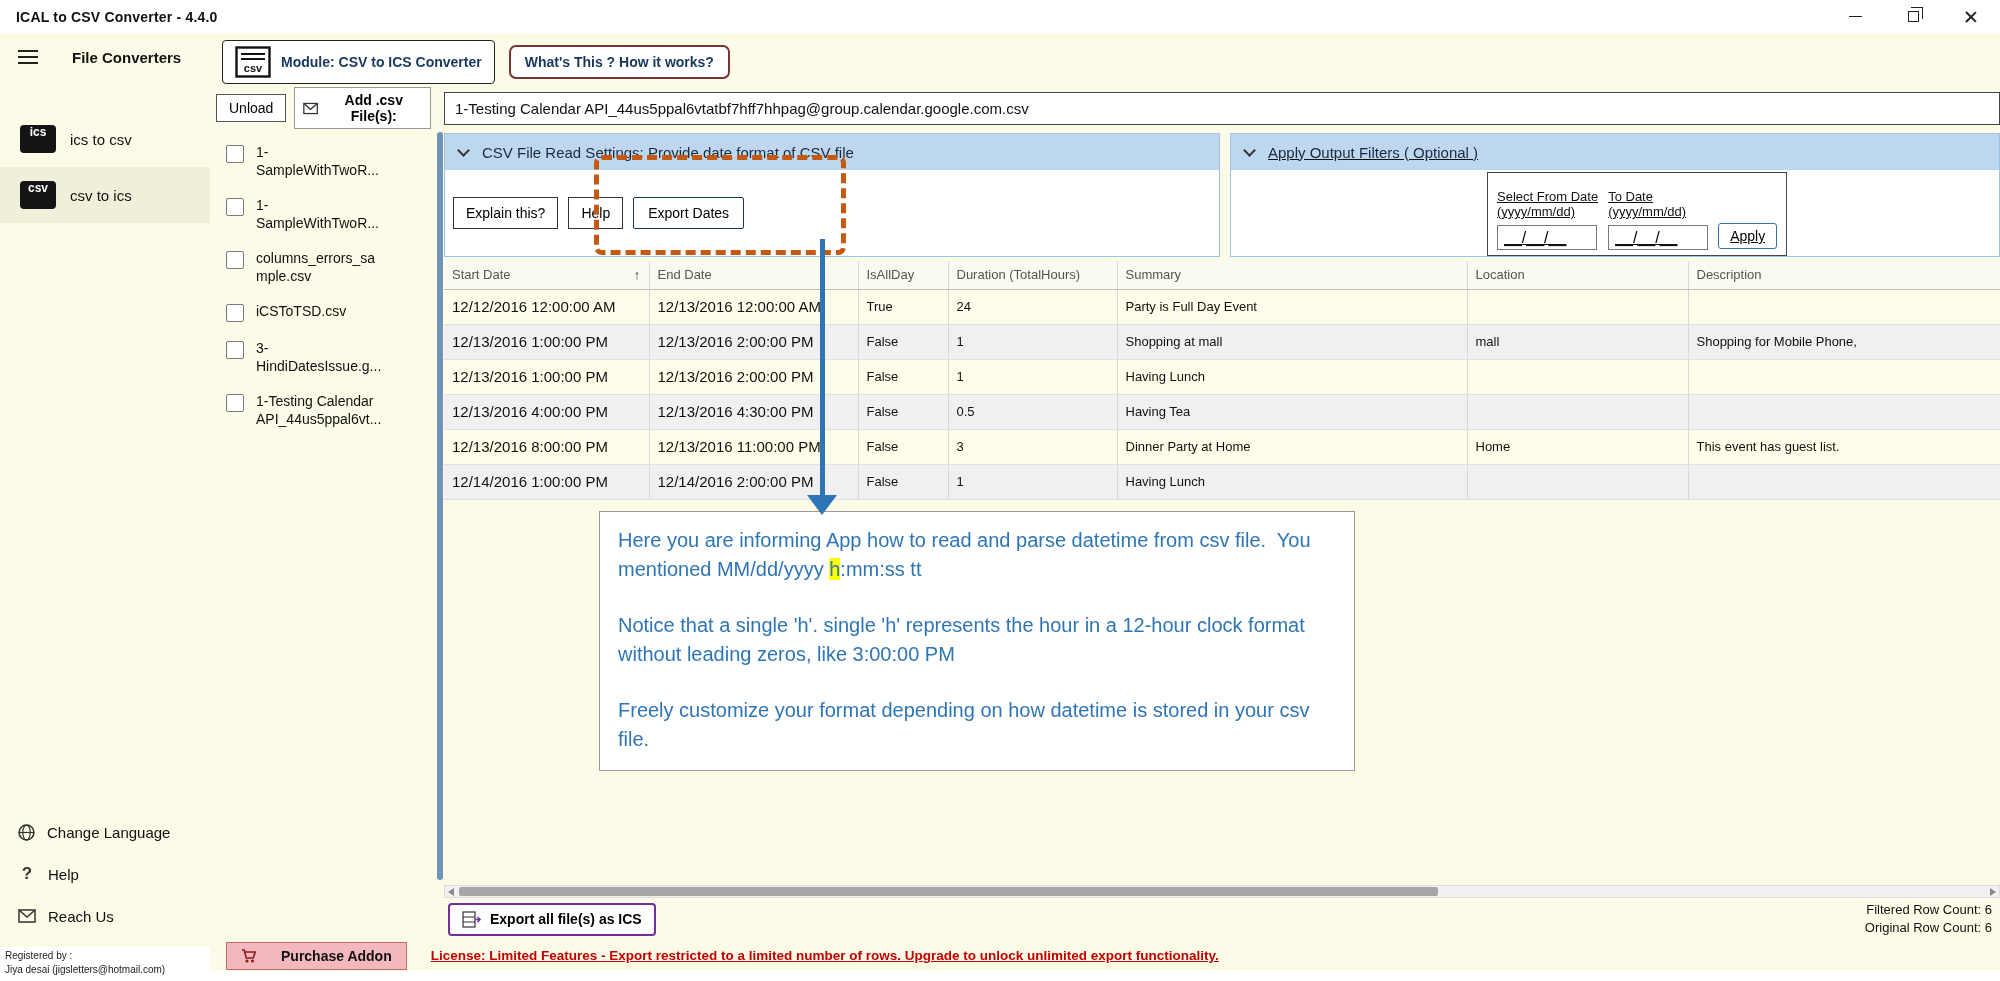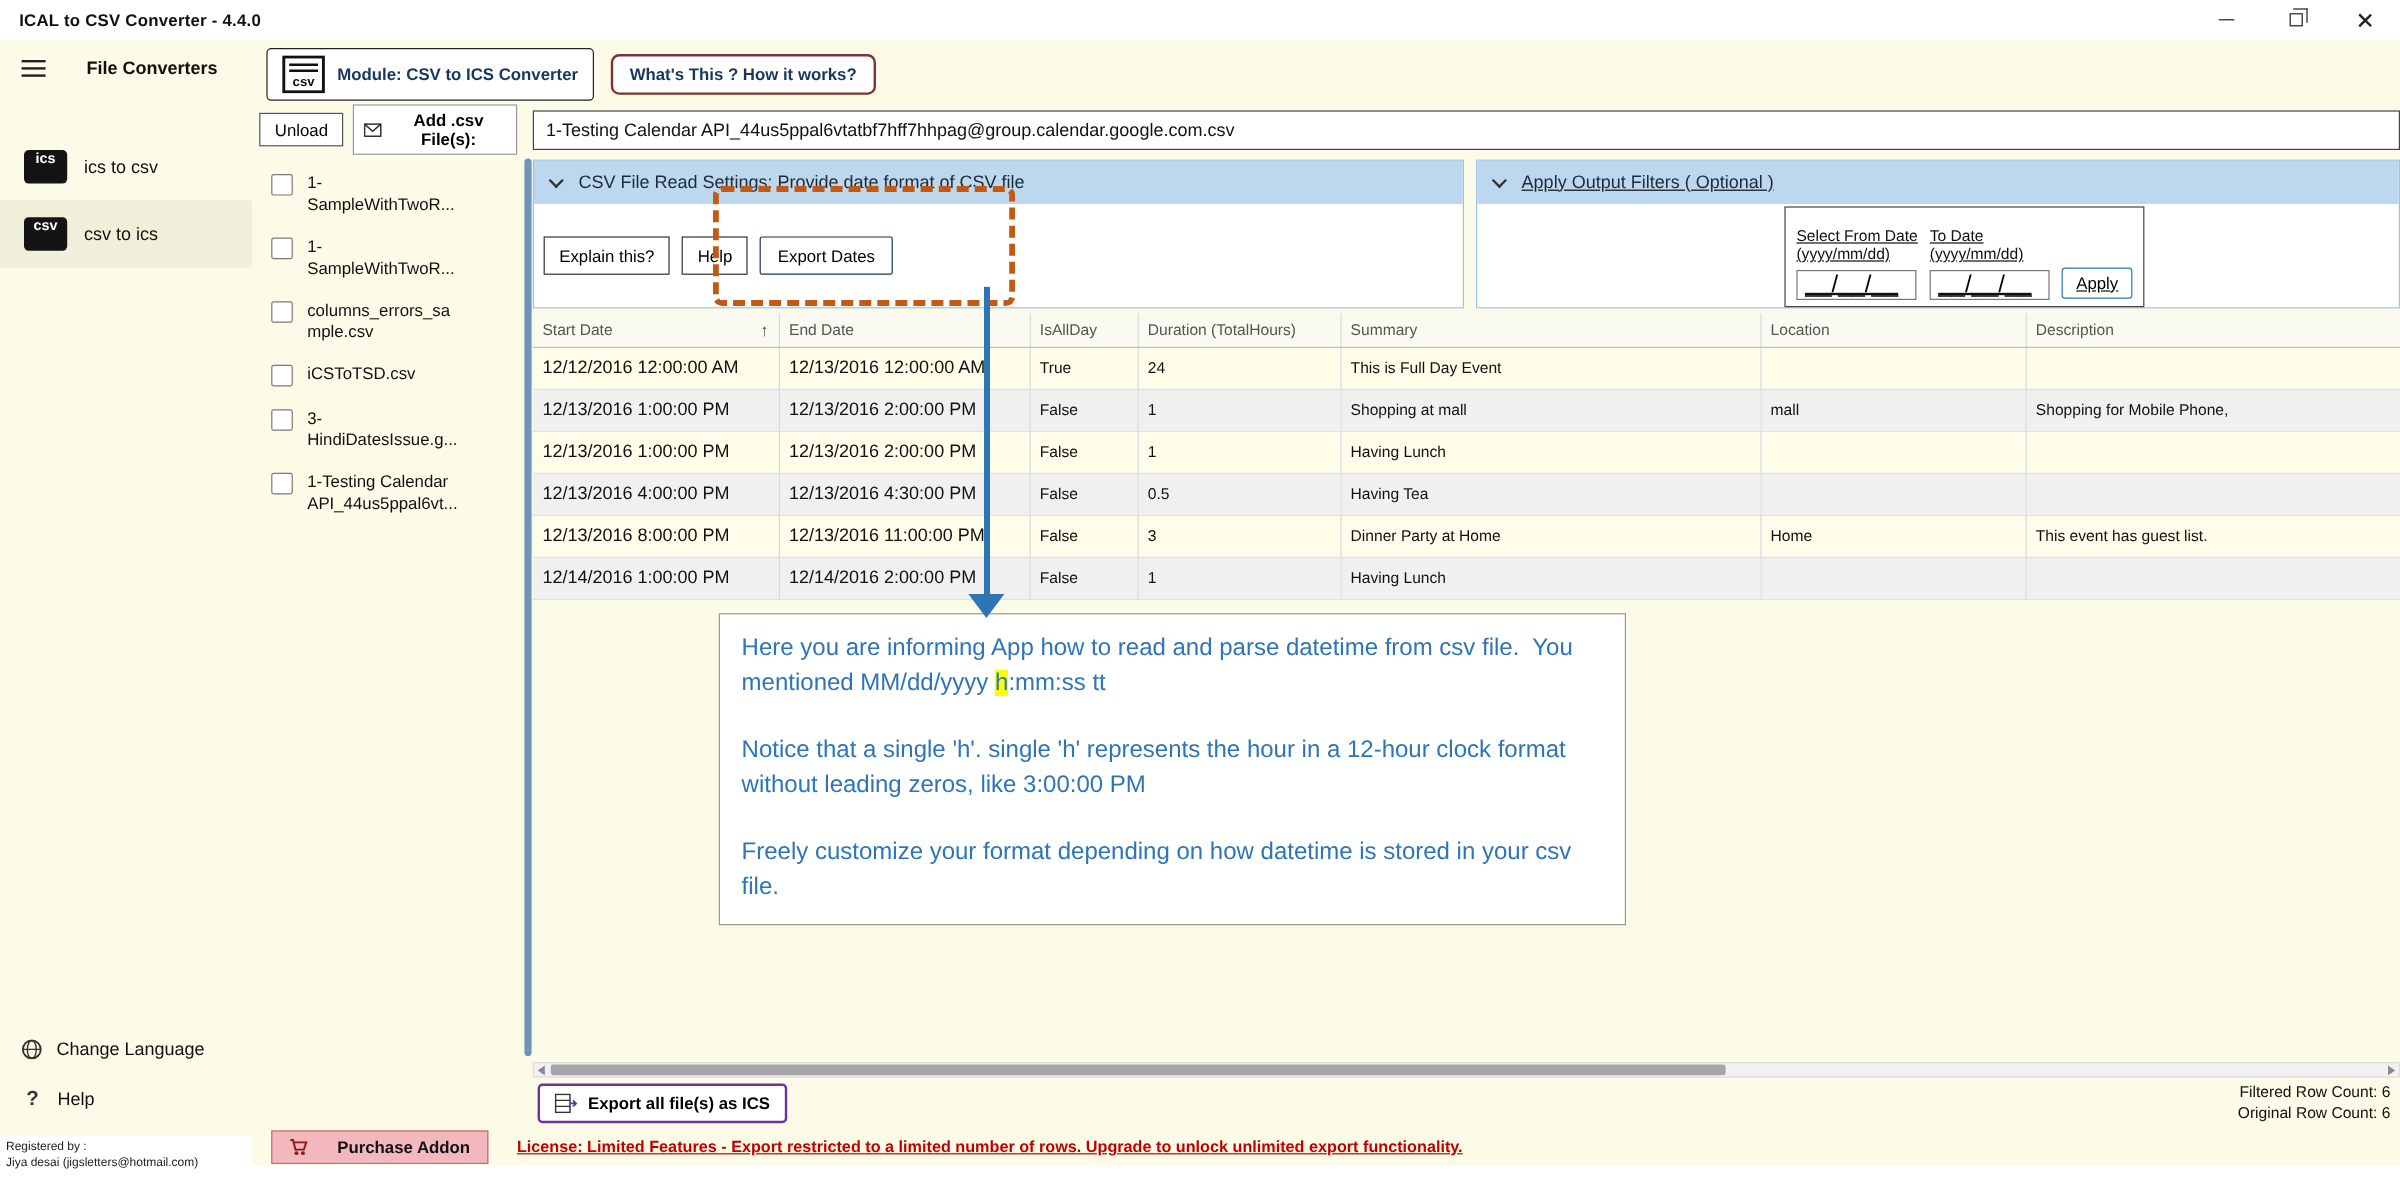--- a/index.html
+++ b/index.html
@@ -81,21 +81,21 @@
   .panel-title { font-size:15px; color:#1A2B3C; }
   .panel-body { flex:1; display:flex; align-items:center; gap:10px; padding-left:8px; position:relative; }
   .sm-btn { border:1px solid #333; background:#fff; font-size:14px; padding:7px 12px; }
   .fmt-input { width:280px; height:34px; border:1px solid #444; font-size:14px; padding-left:10px; font-family:"Liberation Sans",sans-serif; }
   .check-dates { border:1.6px solid #16365C; border-radius:2px; background:#fff; font-size:14px; padding:7px 14px; }
 
   .filter-box { border:1px solid #444; margin-left:248px; margin-top:2px; padding:5px 9px;
                 display:flex; gap:10px; align-items:flex-end; height:84px; align-self:flex-start; }
   .f-col { display:flex; flex-direction:column; }
   .f-label { font-size:13px; line-height:1.2; }
-  .f-input { width:100px; height:25px; border:1px solid #777; font-size:20px; padding-left:6px; margin-top:5px; font-family:"Liberation Sans",sans-serif; }
+  .f-input { width:100px; height:25px; border:1px solid #777; font-size:16px; padding-left:6px; margin-top:5px; font-family:"Liberation Sans",sans-serif; }
   .apply-btn { border:1.6px solid #2E75B6; border-radius:3px; background:#fff; font-size:14px; padding:4px 11px; margin-bottom:1px; }
 
   
   .grid { margin-top:4px; flex:none; }
   table.evt { width:1556px; border-collapse:collapse; table-layout:fixed; background:#fff; }
   table.evt th { background:#FAFAF0; color:#555; font-weight:400; text-align:left; padding:0 8px; height:28px;
                  font-size:13px; border-right:1px solid #d8d8d8; border-bottom:1px solid #bfbfbf; white-space:nowrap; overflow:hidden; }
   table.evt td { padding:0 8px; font-size:13px; height:35px; border-right:1px solid #d8d8d8;
                  border-bottom:1px solid #e0e0e0; white-space:nowrap; overflow:hidden; }
   table.evt tr:nth-child(odd) td { background:#FDFDE9; }
@@ -187,20 +187,27 @@
             <svg width="17" height="17" viewBox="0 0 16 16">
                 <circle cx="8" cy="8" r="7" fill="none" stroke="#333" stroke-width="1.5"></circle>
                 <ellipse cx="8" cy="8" rx="3.5" ry="7" fill="none" stroke="#333" stroke-width="1.1"></ellipse>
                 <line x1="1" y1="8" x2="15" y2="8" stroke="#333" stroke-width="1.1"></line>
               </svg>
             <span class="foot-label">Change Language</span>
           </div>
           <div class="foot-item">
             <span class="q-icon">?</span>
             <span class="foot-label">Help</span>
+          </div>
+          <div class="foot-item">
+            <svg width="18" height="14" viewBox="0 0 18 14">
+                <rect x="1" y="1" width="16" height="12" fill="none" stroke="#333" stroke-width="1.5"></rect>
+                <path d="M1,1 L9,8 L17,1" fill="none" stroke="#333" stroke-width="1.5"></path>
+              </svg>
+            <span class="foot-label">Reach Us</span>
           </div>
         </div>
       </div>
       <div class="registered">
         <div>Registered by :</div>
         <div>Jiya desai (jigsletters@hotmail.com)</div>
       </div>
     </div>
 
     <div class="right-region">
@@ -328,21 +335,21 @@
                   <th>Location</th>
                   <th>Description</th>
                 </tr>
               </thead>
               <tbody>
                 <tr>
                   <td class="date-cell">12/12/2016 12:00:00 AM</td>
                   <td class="date-cell">12/13/2016 12:00:00 AM</td>
                   <td>True</td>
                   <td>24</td>
-                  <td>This is Full Day Event</td>
+                  <td>Party is Full Day Event</td>
                   <td></td>
                   <td></td>
                 </tr>
                 <tr>
                   <td class="date-cell">12/13/2016 1:00:00 PM</td>
                   <td class="date-cell">12/13/2016 2:00:00 PM</td>
                   <td>False</td>
                   <td>1</td>
                   <td>Shopping at mall</td>
                   <td>mall</td>

